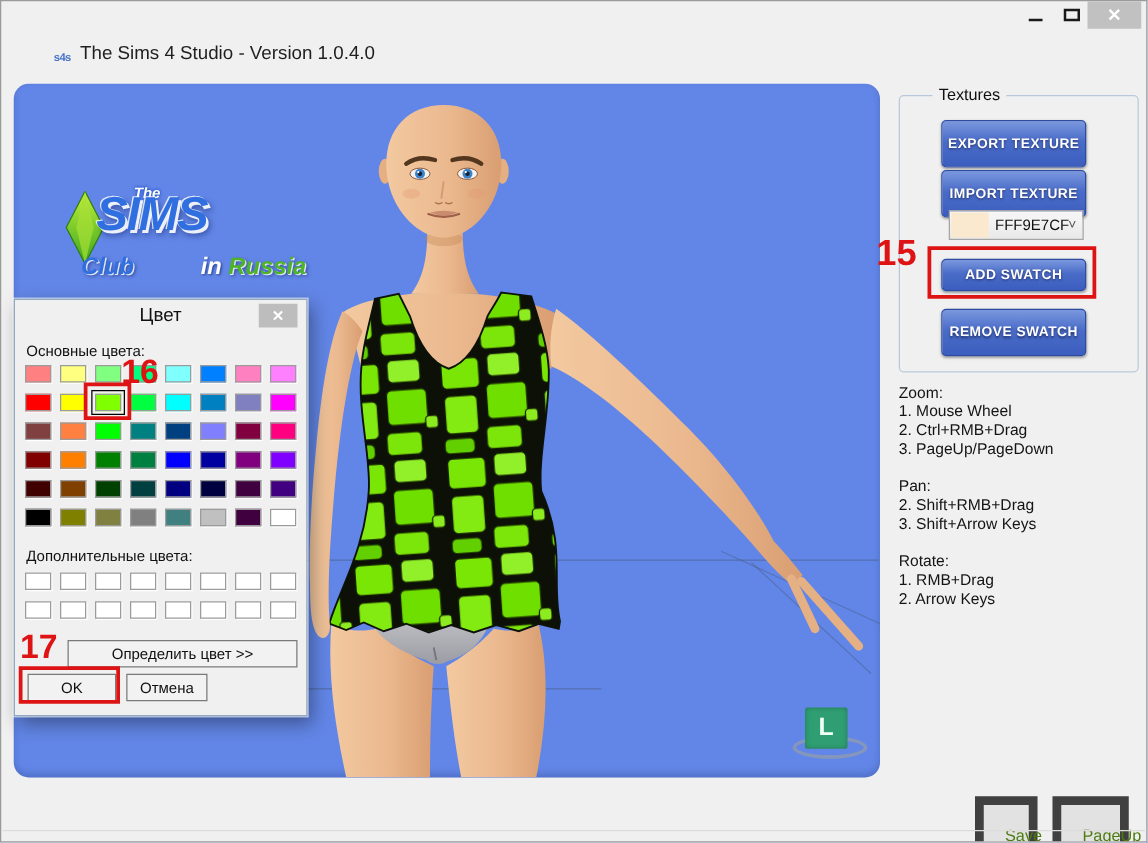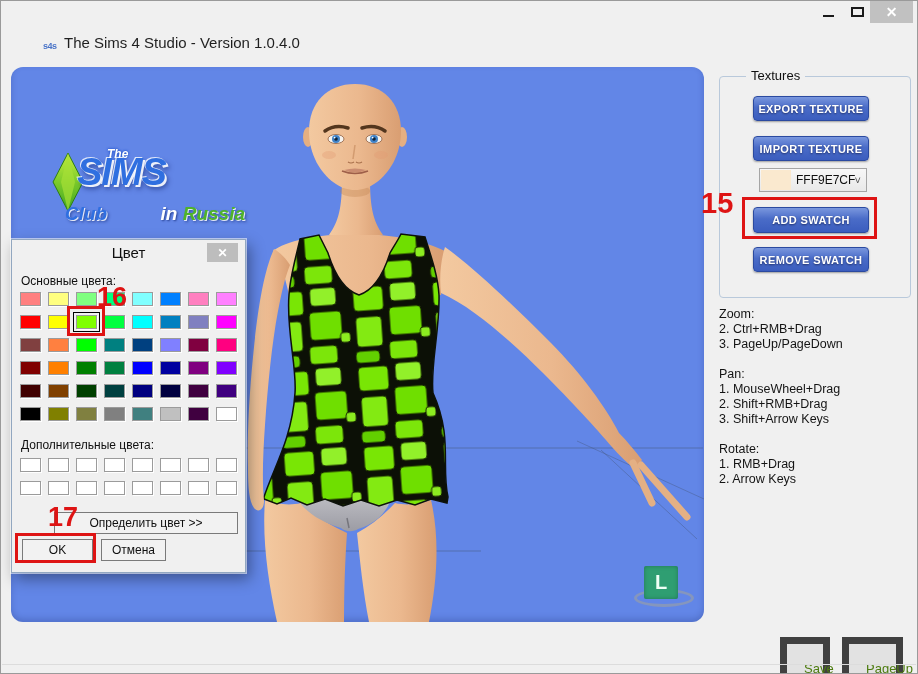--- a/index.html
+++ b/index.html
@@ -61,21 +61,21 @@
   .dlg-btn{position:absolute;background:#F2F2F2;border:1px solid #7A7A7A;font-size:12px;
     font-family:"Liberation Sans",sans-serif;color:#101010;cursor:pointer;padding:0;}
   .btn-define{left:42px;top:272px;width:184px;height:22px;}
   .btn-ok{left:10px;top:299px;width:71px;height:22px;}
   .btn-dlg-cancel{left:89px;top:299px;width:65px;height:22px;}
   
   .groupbox{position:absolute;left:718px;top:75px;width:192px;height:222px;
     border:1px solid #B9C9DB;border-radius:4px;}
   .gb-label{position:absolute;left:26px;top:-9px;background:#F0F0F0;padding:0 5px;
     font-size:13px;color:#101010;}
-  .blue-btn{position:absolute;left:33px;width:116px;height:25px;border-radius:4px;
+  .blue-btn{position:absolute;left:33px;width:116px;height:38px;border-radius:4px;
     background:linear-gradient(180deg,#7A97DE 0%,#4A6CC8 45%,#3B5DBE 100%);
     border:1px solid #2B4AA0;color:#FFFFFF;font-size:11px;font-weight:bold;letter-spacing:.4px;
     text-shadow:0 1px 2px rgba(0,0,30,.55);box-shadow:0 1px 2px rgba(0,0,0,.35);
     font-family:"Liberation Sans",sans-serif;cursor:pointer;padding:0;}
   .btn-export{top:19px;} .btn-import{top:59px;} .btn-add{top:130px;height:26px;} .btn-remove{top:170px;}
   .dropdown{position:absolute;left:39px;top:91px;width:108px;height:24px;
     background:linear-gradient(#F7F7F7,#E9E9E9);border:1px solid #A5A5A5;cursor:pointer;}
   .dd-swatch{position:absolute;left:1px;top:1px;width:30px;height:20px;background:var(--dropdown-swatch,#FAE9CF);}
   .dd-value{position:absolute;left:36px;top:0;line-height:22px;font-size:12px;color:#101010;}
   .dd-chevron{position:absolute;right:5px;top:0;line-height:22px;font-size:11px;color:#555555;}
@@ -88,21 +88,21 @@
   .win-btn{position:absolute;background:#E2E2E2;border:7px solid #404040;font-size:13px;
     color:#4d7c0f;font-family:"Liberation Sans",sans-serif;cursor:pointer;padding:17px;}
   .btn-save{left:779px;top:636px;width:50px;height:22px;}
   .btn-cancel{left:841px;top:636px;width:61px;height:22px;}
   .bottom-line{position:absolute;left:1px;right:1px;top:663px;height:1px;background:#DCDCDC;}
   
   .ann{position:absolute;color:var(--annotation-red,#DE1414);font-weight:bold;z-index:60;
     font-family:"Liberation Sans",sans-serif;}
   #ann15{left:700px;top:186px;font-size:29px;}
   #ann16{left:96px;top:281px;font-size:27px;}
-  #ann17{left:15px;top:501px;font-size:27px;margin-left:32px;}
+  #ann17{left:15px;top:501px;font-size:27px;}
   .redbox{position:absolute;border:3px solid var(--annotation-red,#DE1414);z-index:55;pointer-events:none;}
   #box15{left:741px;top:196px;width:135px;height:42px;}
   #box16{left:66px;top:305px;width:38px;height:30px;}
   #box17{left:14px;top:532px;width:81px;height:30px;}
 </style>
 </head>
 <body>
 
 <div class="window">
 
@@ -324,24 +324,24 @@
       <span class="dd-swatch"></span>
       <span class="dd-value">FFF9E7CF</span>
       <span class="dd-chevron">˅</span>
     </div>
     <button class="blue-btn btn-add">ADD SWATCH</button>
     <button class="blue-btn btn-remove">REMOVE SWATCH</button>
   </div>
 
   <div class="instructions" id="instructions">
       <div class="ins-title">Zoom:</div>
+      <div class="ins-item">1. Mouse Wheel</div>
       <div class="ins-item">2. Ctrl+RMB+Drag</div>
       <div class="ins-item">3. PageUp/PageDown</div>
       <div class="ins-title">Pan:</div>
-      <div class="ins-item">1. MouseWheel+Drag</div>
       <div class="ins-item">2. Shift+RMB+Drag</div>
       <div class="ins-item">3. Shift+Arrow Keys</div>
       <div class="ins-title">Rotate:</div>
       <div class="ins-item">1. RMB+Drag</div>
       <div class="ins-item">2. Arrow Keys</div>
     </div>
 
   <button class="win-btn btn-save">Save</button>
   <button class="win-btn btn-cancel">PageUp</button>
   <div class="bottom-line"></div>

